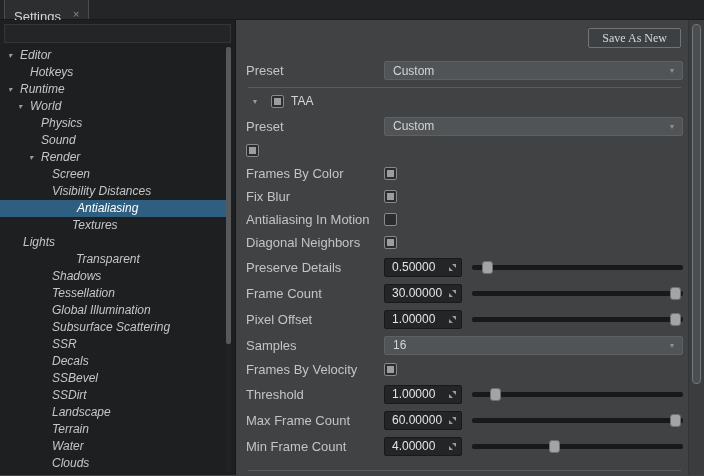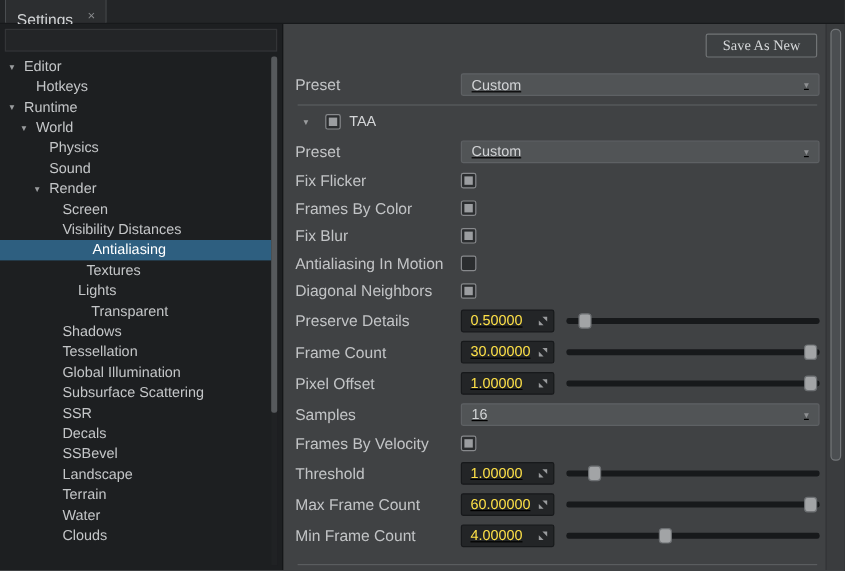--- a/index.html
+++ b/index.html
@@ -18,59 +18,59 @@
   .tab-close{color:#8a8c8e;font-size:11px;line-height:11px;cursor:default;}
   
   .main{display:flex;height:455px;}
   
   .left-panel{width:236px;background:#1d1f21;border-right:1px solid #141618;position:relative;flex-shrink:0;}
   .search{
     display:block;margin:4px 4px 4px 4px;width:227px;height:19px;background:#232527;
     border:1px solid #333537;color:#c8cacc;font-size:12px;padding:0 5px;outline:none;
     font-family:"Liberation Sans",sans-serif;
   }
-  .tree{position:absolute;top:27px;left:0;right:8px;bottom:0;overflow:hidden;}
+  .tree{position:absolute;top:27px;left:0;right:8px;bottom:0;overflow:hidden;font-style:italic;}
   .titem{height:17px;line-height:17px;font-size:12px;color:#c4c6c8;white-space:nowrap;}
   .titem.selected{background:#2e5f80;color:#ffffff;}
   .tarrow{display:inline-block;width:12px;font-size:8px;color:#9a9c9e;vertical-align:1px;}
   .tree-scrollbar{position:absolute;top:27px;right:4px;width:5px;height:424px;background:#202224;}
   .tree-thumb{width:5px;height:297px;background:#56595c;border-radius:2px;}
   
   .right-panel{flex:1;background:#404244;padding:0 5px 0 10px;overflow:hidden;}
   .toolbar-row{display:flex;justify-content:flex-end;padding:8px 2px 0 0;}
   .save-btn{
     height:20px;background:#3d4042;border:1px solid #717476;border-radius:2px;color:#d6d8da;
     font-size:12px;padding:0 13px;font-family:Liberation Serif, serif;
   }
   .prow{display:flex;align-items:center;}
   .prow.widget{height:26px;}
   .prow.check{height:23px;}
   .preset-row{margin-top:13px;height:19px;}
   .plabel{width:138px;flex-shrink:0;font-size:13px;color:#c2c4c6;white-space:nowrap;overflow:hidden;}
-  .pctl{flex:1;display:flex;align-items:center;min-width:0;text-decoration:underline;}
+  .pctl{flex:1;display:flex;align-items:center;min-width:0;}
   .dropdown{
     flex:1;height:19px;background:#515456;border:1px solid #5e6164;border-radius:2px;
     display:flex;align-items:center;padding:0 8px;color:#d2d4d6;font-size:12px;min-width:0;
   }
   .dd-arrow{margin-left:auto;color:#8e9092;font-size:8px;}
   .divider{height:1px;background:#5a5d5f;margin:7px 2px 0 2px;}
   .divider.bottom{margin-top:11px;}
   .section-header{height:24px;display:flex;align-items:center;gap:7px;padding-left:7px;margin-top:1px;}
   .tri{color:#9a9c9e;font-size:8px;width:11px;}
   .section-title{color:#d4d6d8;font-size:12px;}
   .checkbox{
     width:13px;height:13px;border:1px solid #87898c;border-radius:2px;background:#2b2d2f;
     position:relative;display:inline-block;flex-shrink:0;
   }
   .checkbox.checked::after{content:"";position:absolute;left:2px;top:2px;right:2px;bottom:2px;background:#9b9da0;}
   .spin{
     width:78px;height:19px;background:#232527;border:1px solid #17191b;border-radius:2px;
     display:flex;align-items:center;flex-shrink:0;
   }
-  .spin-val{flex:1;color:#fde047;font-size:12px;padding-left:7px;overflow:hidden;white-space:nowrap;}
+  .spin-val{flex:1;color:#e5e5e5;font-size:12px;padding-left:7px;overflow:hidden;white-space:nowrap;}
   .spin-icon{width:9px;height:9px;margin:0 4px 0 1px;flex-shrink:0;}
   .slider{flex:1;height:13px;margin-left:10px;position:relative;min-width:0;}
   .slider-track{position:absolute;left:0;right:0;top:4px;height:5px;background:#17191b;border-radius:2px;}
   .slider-handle{position:absolute;top:0;width:11px;height:13px;background:#a2a4a6;border:1px solid #6d7073;border-radius:3px;}
   
   .panel-scrollbar{width:16px;background:#3a3c3e;flex-shrink:0;padding:4px 3px;border-left:1px solid #333537;}
   .panel-thumb{width:9px;height:360px;background:#4b4e51;border:1px solid #74777a;border-radius:4px;}
 </style>
 </head>
 <body>
@@ -93,29 +93,30 @@
           <div class="titem" style="padding-left: 30px;"><span>Hotkeys</span></div>
           <div class="titem" style="padding-left: 8px;"><span class="tarrow">▾</span><span>Runtime</span></div>
           <div class="titem" style="padding-left: 18px;"><span class="tarrow">▾</span><span>World</span></div>
           <div class="titem" style="padding-left: 41px;"><span>Physics</span></div>
           <div class="titem" style="padding-left: 41px;"><span>Sound</span></div>
           <div class="titem" style="padding-left: 29px;"><span class="tarrow">▾</span><span>Render</span></div>
           <div class="titem" style="padding-left: 52px;"><span>Screen</span></div>
           <div class="titem" style="padding-left: 52px;"><span>Visibility Distances</span></div>
           <div class="titem selected" style="padding-left: 77px;"><span>Antialiasing</span></div>
           <div class="titem" style="padding-left: 72px;"><span>Textures</span></div>
-          <div class="titem" style="padding-left: 65px;"><span>Lights</span></div>
+          <div class="titem" style="padding-left: 23px;"><span>Lights</span></div>
           <div class="titem" style="padding-left: 76px;"><span>Transparent</span></div>
           <div class="titem" style="padding-left: 52px;"><span>Shadows</span></div>
           <div class="titem" style="padding-left: 52px;"><span>Tessellation</span></div>
           <div class="titem" style="padding-left: 52px;"><span>Global Illumination</span></div>
           <div class="titem" style="padding-left: 52px;"><span>Subsurface Scattering</span></div>
           <div class="titem" style="padding-left: 52px;"><span>SSR</span></div>
           <div class="titem" style="padding-left: 52px;"><span>Decals</span></div>
           <div class="titem" style="padding-left: 52px;"><span>SSBevel</span></div>
+          <div class="titem" style="padding-left: 52px;"><span>SSDirt</span></div>
           <div class="titem" style="padding-left: 52px;"><span>Landscape</span></div>
           <div class="titem" style="padding-left: 52px;"><span>Terrain</span></div>
           <div class="titem" style="padding-left: 52px;"><span>Water</span></div>
           <div class="titem" style="padding-left: 52px;"><span>Clouds</span></div>
         </div>
       <div class="tree-scrollbar">
         <div class="tree-thumb"></div>
       </div>
     </div>
 
@@ -146,21 +147,20 @@
           <div class="prow widget">
             <span class="plabel">Preset</span>
             <div class="pctl">
               <div class="dropdown">
                 <span>Custom</span>
                 <span class="dd-arrow">▾</span>
               </div>
             </div>
           </div>
           <div class="prow check">
-            <span class="plabel">Fix Flicker</span>
             <div class="pctl">
               <span class="checkbox checked"></span>
             </div>
           </div>
           <div class="prow check">
             <span class="plabel">Frames By Color</span>
             <div class="pctl">
               <span class="checkbox checked"></span>
             </div>
           </div>

